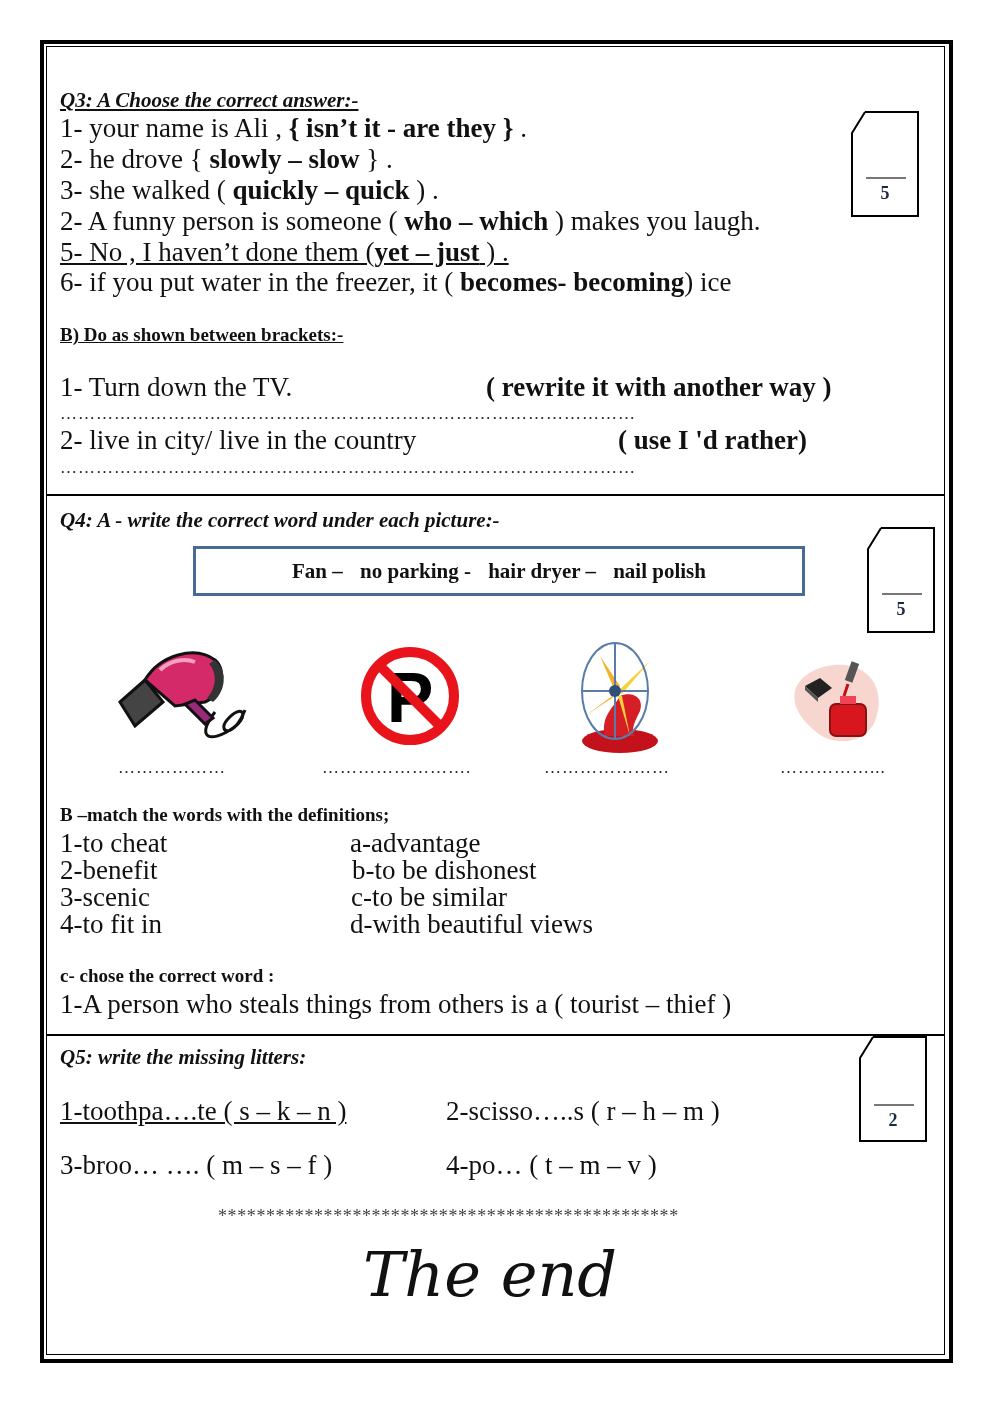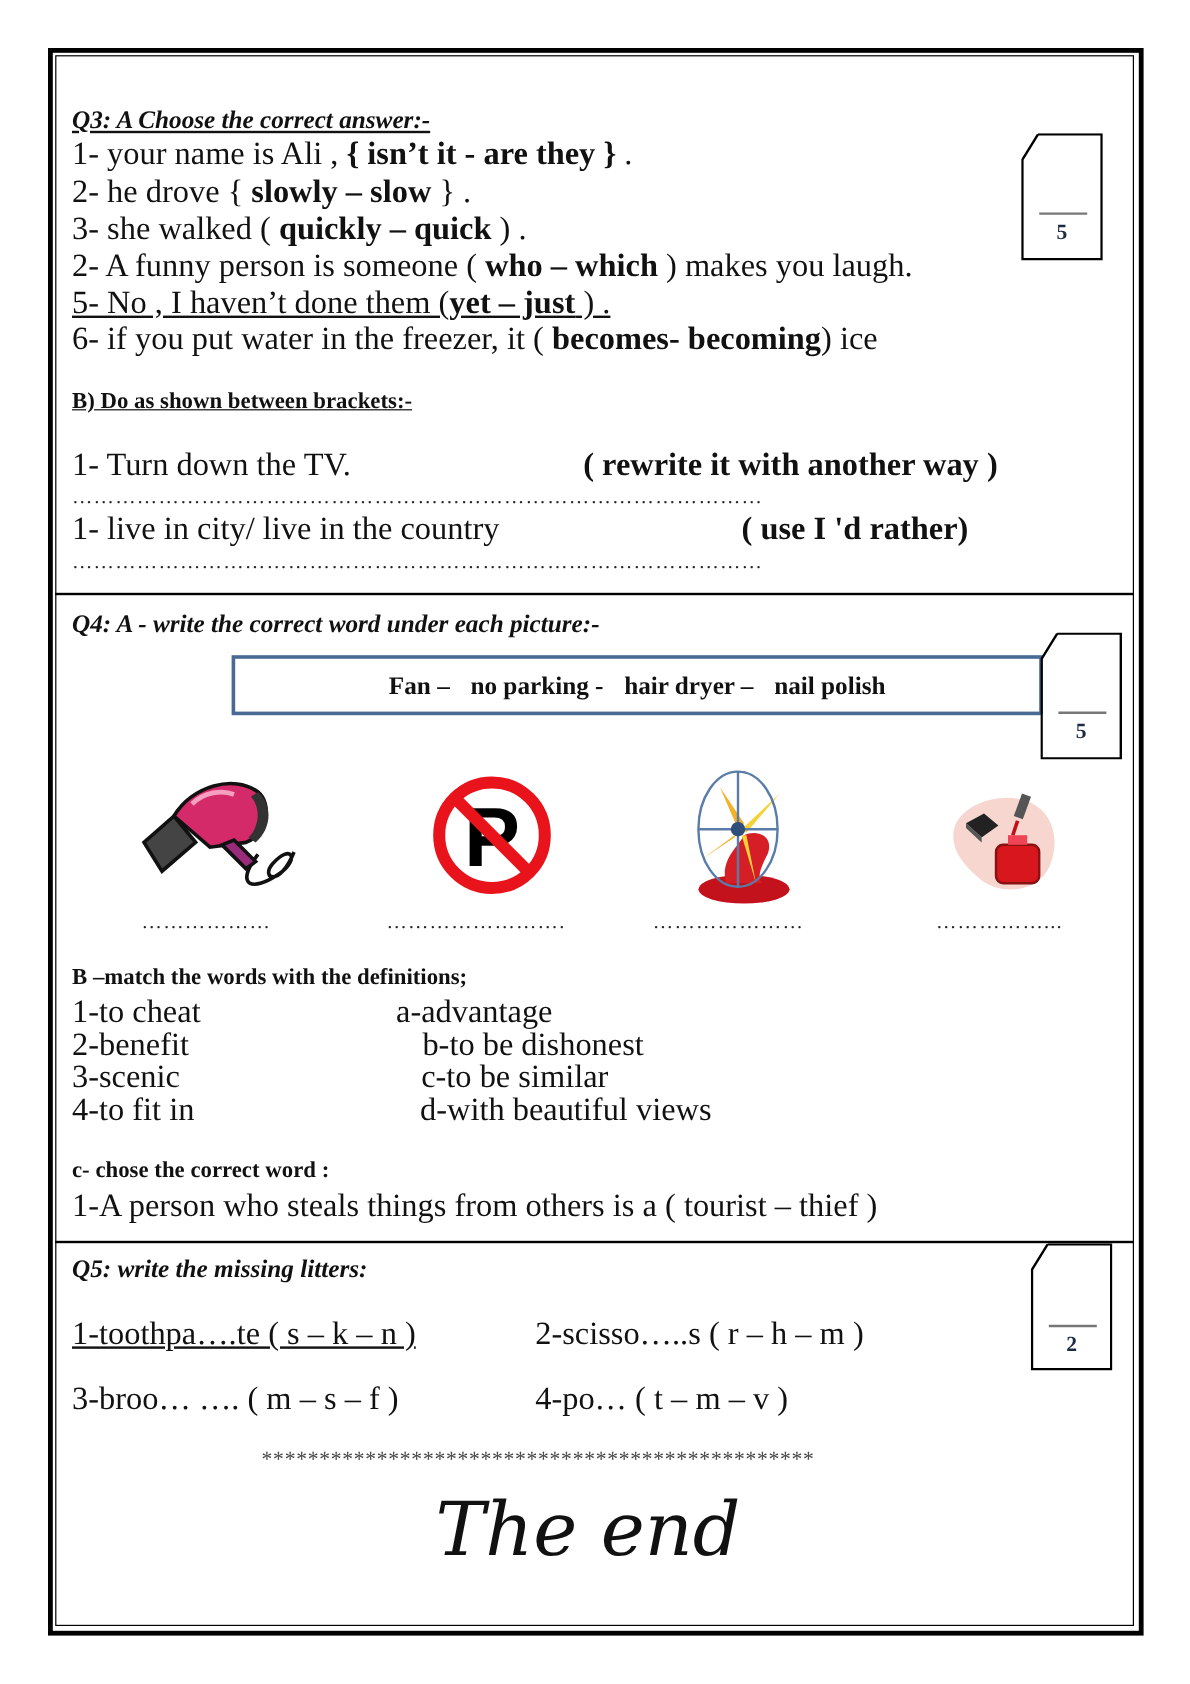--- a/index.html
+++ b/index.html
@@ -10,21 +10,21 @@
   .abs { position:absolute; white-space:nowrap; }
   .line { font-size:27px; line-height:24px; }
   b { font-weight:bold; }
   .q-title { font-size:21px; font-style:italic; font-weight:bold; }
   .u { text-decoration:underline; }
   .sec-title { font-size:19px; font-weight:bold; }
   .dots { font-size:17px; letter-spacing:1px; color:#222; }
   .score { position:absolute; width:68px; height:106px; }
   .score svg { position:absolute; left:0; top:0; }
   .score .num { position:absolute; width:100%; text-align:center; font-weight:bold; font-size:18px; color:#1c2a44; }
-  .wordbox { position:absolute; left:193px; top:546px; width:676px; height:50px; border:3px solid #4a6a96; box-sizing:border-box; text-align:center; font-size:21px; font-weight:bold; line-height:44px; }
+  .wordbox { position:absolute; left:193px; top:546px; width:612px; height:50px; border:3px solid #4a6a96; box-sizing:border-box; text-align:center; font-size:21px; font-weight:bold; line-height:44px; }
   .wordbox span { margin:0 6px; }
   .pic { position:absolute; }
   .stars { font-size:18px; letter-spacing:0.6px; color:#444; }
   .theend { font-family:"DejaVu Serif", serif; font-style:italic; font-size:62px; }
 </style>
 </head>
 <body>
 
 <div class="frame-outer"></div>
 <div class="frame-inner"></div>
@@ -55,21 +55,21 @@
     <polyline points="14,1 67,1 67,105 1,105 1,22 14,1" fill="none" stroke="#000" stroke-width="2"></polyline>
     <line x1="15" y1="67" x2="55" y2="67" stroke="#777" stroke-width="2"></line>
   </svg>
   <div class="num" style="top:72px;">5</div>
 </div>
 
 <div class="abs sec-title u" style="left:60px; top:324px;">B) Do as shown between brackets:-</div>
 <div class="abs line" style="left:60px; top:375px;">1- Turn down the TV.</div>
 <div class="abs line" style="left:486px; top:375px; font-weight:bold;">( rewrite it with another way )</div>
 <div class="abs dots" style="left:60px; top:404px;">……………………………………………………………………………………</div>
-<div class="abs line" style="left:60px; top:428px;">1- live in city/ live in the country</div>
+<div class="abs line" style="left:60px; top:428px;">2- live in city/ live in the country</div>
 <div class="abs line" style="left:618px; top:428px; font-weight:bold;">( use I 'd rather)</div>
 <div class="abs dots" style="left:60px; top:458px;">……………………………………………………………………………………</div>
 
 <div class="hr" style="top:494px;"></div>
 
 <div class="abs q-title" style="left:60px; top:508px;">Q4: A - write the correct word under each picture:-</div>
 
 <div class="wordbox">
   <span>Fan –</span>
   <span>no parking  -</span>
@@ -131,21 +131,21 @@
 <div class="abs dots" style="left:118px; top:758px;">………………</div>
 <div class="abs dots" style="left:322px; top:758px;">…………………….</div>
 <div class="abs dots" style="left:544px; top:758px;">…………………</div>
 <div class="abs dots" style="left:780px; top:758px;">……………...</div>
 
 <div class="abs sec-title" style="left:60px; top:804px;">B –match the words with the definitions;</div>
 <div class="abs line" style="left:60px; top:831px;">1-to cheat</div>
 <div class="abs line" style="left:60px; top:858px;">2-benefit</div>
 <div class="abs line" style="left:60px; top:885px;">3-scenic</div>
 <div class="abs line" style="left:60px; top:912px;">4-to fit in</div>
-<div class="abs line" style="left:330px; top:831px;">a-advantage</div>
+<div class="abs line" style="left:350px; top:831px;">a-advantage</div>
 <div class="abs line" style="left:352px; top:858px;">b-to be dishonest</div>
 <div class="abs line" style="left:351px; top:885px;">c-to be similar</div>
 <div class="abs line" style="left:350px; top:912px;">d-with beautiful views</div>
 
 <div class="abs sec-title" style="left:60px; top:965px;">c- chose  the correct  word :</div>
 <div class="abs line" style="left:60px; top:992px;">1-A person who steals things from others is a ( tourist – thief  )</div>
 
 <div class="hr" style="top:1034px;"></div>
 
 <div class="abs q-title" style="left:60px; top:1045px;">Q5: write the missing litters:</div>

